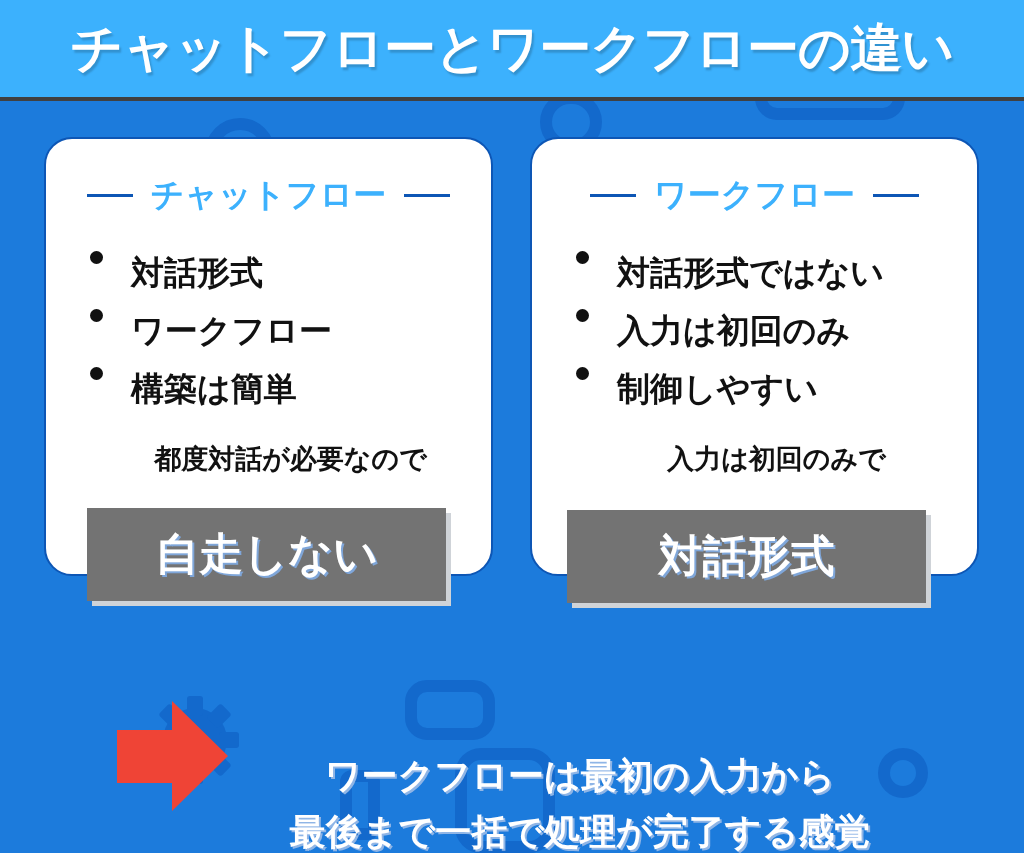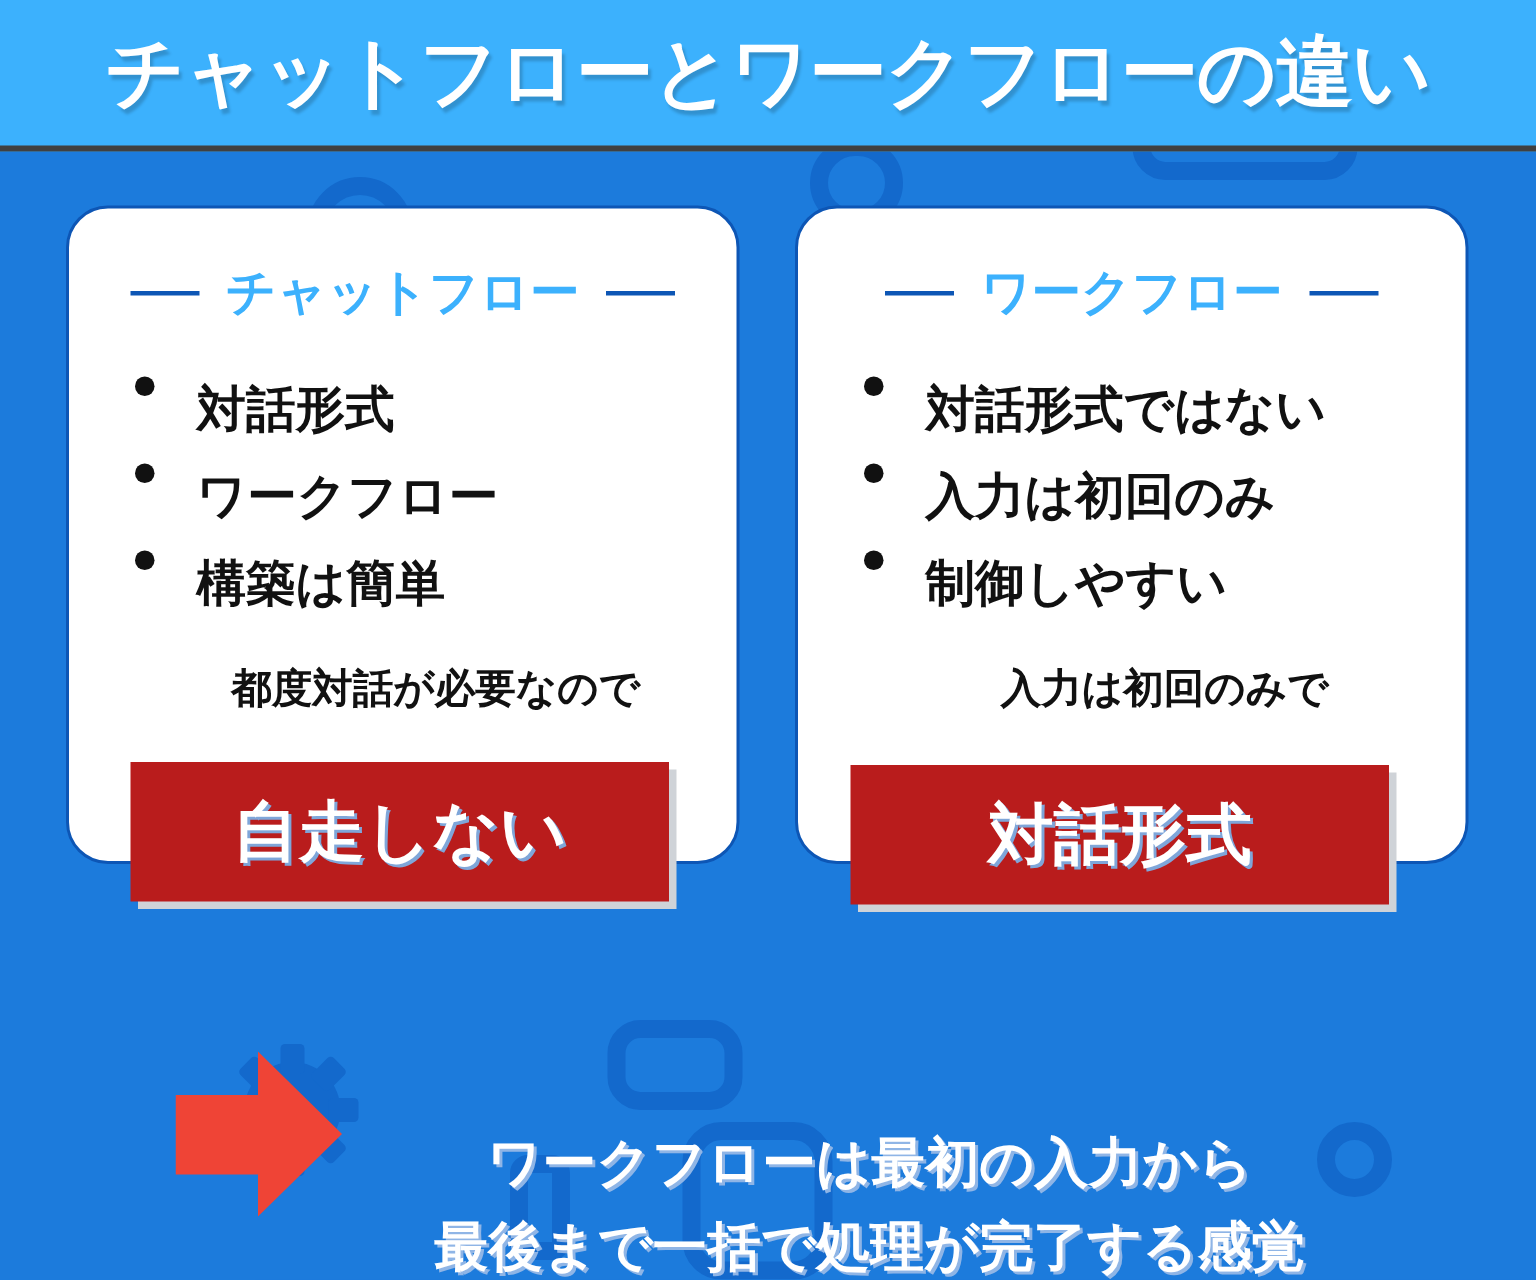--- a/index.html
+++ b/index.html
@@ -44,21 +44,21 @@
   .bullets .dot {
     width: 13px; height: 13px; border-radius: 50%; background: #111;
     margin-right: 28px; flex: 0 0 auto;
   }
   .reason {
     position: absolute; top: 302px; left: 0; width: 100%; text-align: center;
     font-size: 27px; font-weight: bold; color: #111111; white-space: nowrap; padding-left: 44px;
   }
   .verdict {
     position: absolute; width: 359px; height: 93px;
-    background: #b91c1c;
+    background: #737373;
     box-shadow: 5px 5px 0 #cfd3d8;
     display: flex; align-items: center; justify-content: center;
     color: #ffffff; font-size: 44px; font-weight: bold;
     text-shadow: 2px 2px 0 #7fa6d9;
     white-space: nowrap;
   }
   .card.left .verdict { left: 41px; top: 369px; }
   .card.right .verdict { left: 35px; top: 371px; }
   .arrow { position: absolute; left: 117px; top: 701px; width: 111px; height: 110px; }
   .summary {

